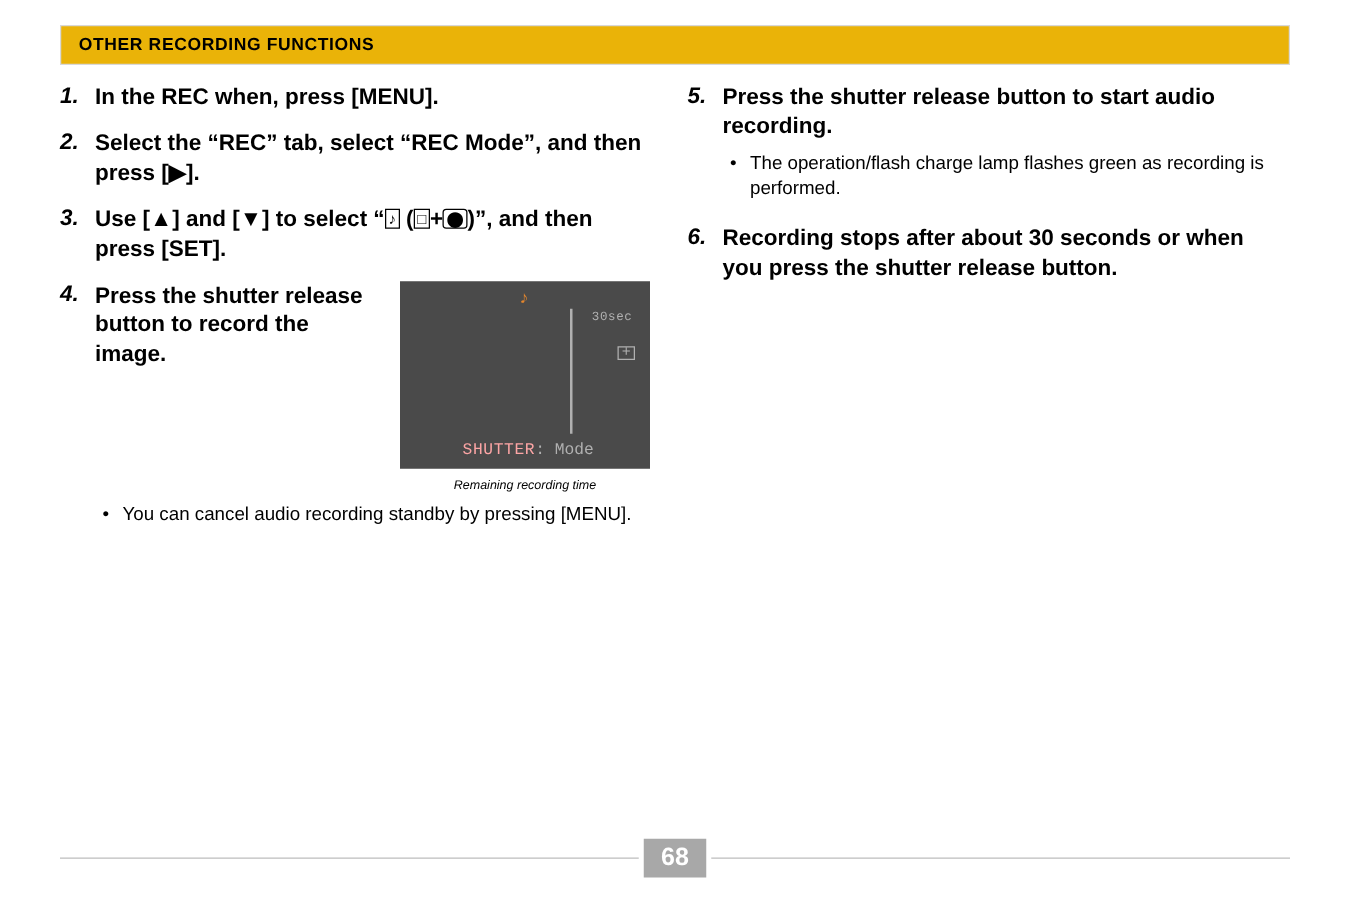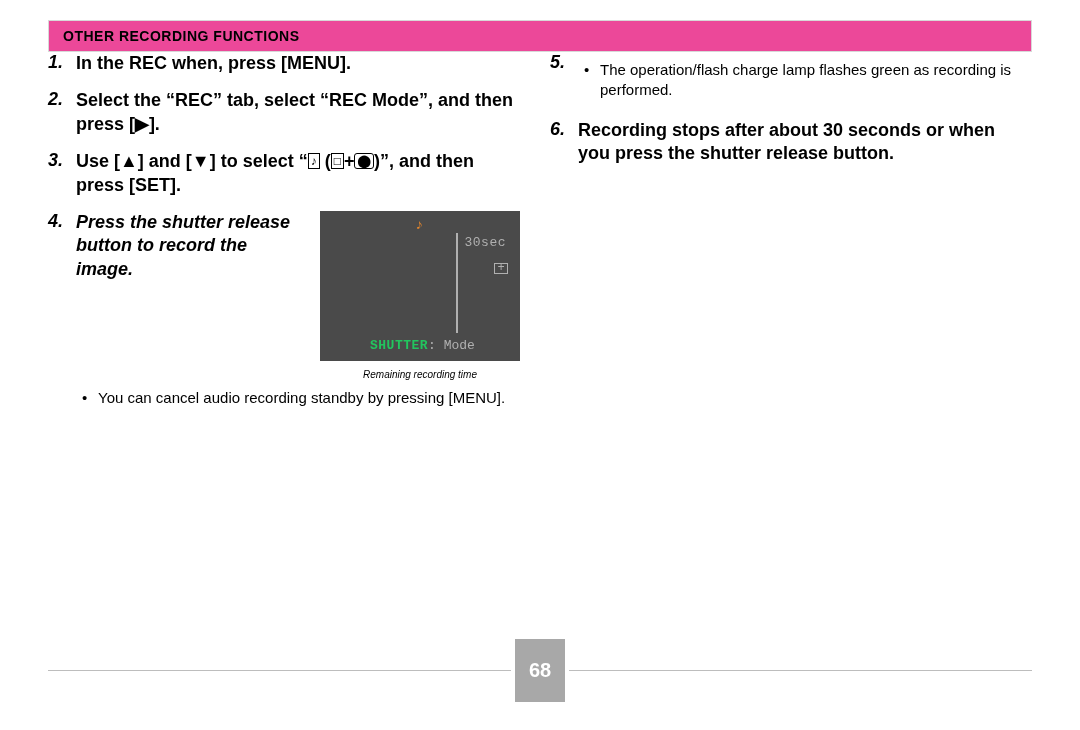--- a/index.html
+++ b/index.html
@@ -1,55 +1,56 @@
 <!DOCTYPE html>
 <html><head>
 <meta charset="utf-8">
 <style>
   * { box-sizing: border-box; margin: 0; padding: 0; }
   html, body { width: 1080px; height: 730px; background: #fff; font-family: Arial, Helvetica, sans-serif; }
   .page { padding: 20px 48px 0 48px; position: relative; height: 730px; }
   .header-bar {
-    background: #ec4899;
+    background: #eab308;
     border: 1px solid #d8d8d8;
     padding: 6px 14px;
+    margin-bottom: 14px;
   }
   .header-bar span { font-weight: bold; font-size: 14px; letter-spacing: 0.5px; font-variant: small-caps; text-transform: uppercase; }
   .cols { display: flex; gap: 30px; }
   .col { width: 472px; }
   .step { display:flex; margin-bottom: 14px; }
   .step-num { font-weight:bold; font-style:italic; font-size:18px; width:28px; flex:none; }
   .step-body { flex:1; }
   .step-title { font-weight:bold; font-size:18px; line-height:1.3; }
   .bullets { list-style:none; margin: 8px 0 0 0; padding-left:6px; }
   .bullets li { display:flex; font-size:15px; line-height:1.35; margin-bottom:4px; }
   .bullets li::before { content:"•"; width:16px; flex:none; }
   .step4row { display:flex; align-items:flex-start; gap:14px; }
-  .step4text { flex:1;font-style:italic; }
+  .step4text { flex:1; }
   .lcd-wrap { width:200px; flex:none; text-align:center; }
   .lcd {
     width:200px; height:150px; background:#4a4a4a; position:relative;
     font-family: "Courier New", monospace; color:#b0b0b0; font-size:12px;
   }
   .lcd .note-icon { position:absolute; top:6px; left:95px; color:#e6872c; font-size:14px; }
-  .lcd .timer { position:absolute; top:24px; right:14px; font-size:13px; letter-spacing:0.5px; }
+  .lcd .timer { position:absolute; top:24px; right:14px; font-size:10px; letter-spacing:0.5px; }
   .lcd .vbar { position:absolute; top:22px; right:62px; width:2px; height:100px; background:#b0b0b0; }
   .lcd .plus { position:absolute; top:52px; right:12px; color:#b0b0b0; font-size:12px; border:1px solid #b0b0b0; width:14px; height:11px; line-height:9px; text-align:center; }
   .lcd .bottom { position:absolute; bottom:8px; left:50px; font-size:13px; }
-  .lcd .bottom .shutter { color:#22c55e; font-weight:bold; letter-spacing:0.5px; }
+  .lcd .bottom .shutter { color:#fca5a5; font-weight:normal; letter-spacing:0.5px; }
   .lcd-caption { font-style:italic; font-size:10px; margin-top:8px; }
   .glyph-box { display:inline-block; border:1.5px solid #000; font-size:12px; line-height:1; padding:1px 2px; vertical-align:middle; position:relative; top:-1px; }
   .footer {
     position:absolute; left:48px; right:48px; bottom:28px;
     display:flex; align-items:center;
   }
   .footer .line { flex:1; height:1px; background:#bdbdbd; }
   .footer .pagenum {
     background:#a8a8a8; color:#fff; font-weight:bold; font-size:20px;
-    padding:20px 14px; margin:0 4px;
+    padding:4px 14px; margin:0 4px;
   }
 </style>
 </head>
 <body>
 
 <div class="page">
 
   <div class="header-bar">
     <span>Other Recording Functions</span>
   </div>
@@ -111,20 +112,21 @@
         </div>
       </div>
 
     </div>
 
     <div class="col">
 
       <div class="step">
         <div class="step-num">5.</div>
         <div class="step-body">
+          <div class="step-title">Press the shutter release button to start audio recording.</div>
           <ul class="bullets">
             <li>
                 <span>The operation/flash charge lamp flashes green as recording is performed.</span>
               </li>
           </ul>
         </div>
       </div>
 
       <div class="step">
         <div class="step-num">6.</div>

